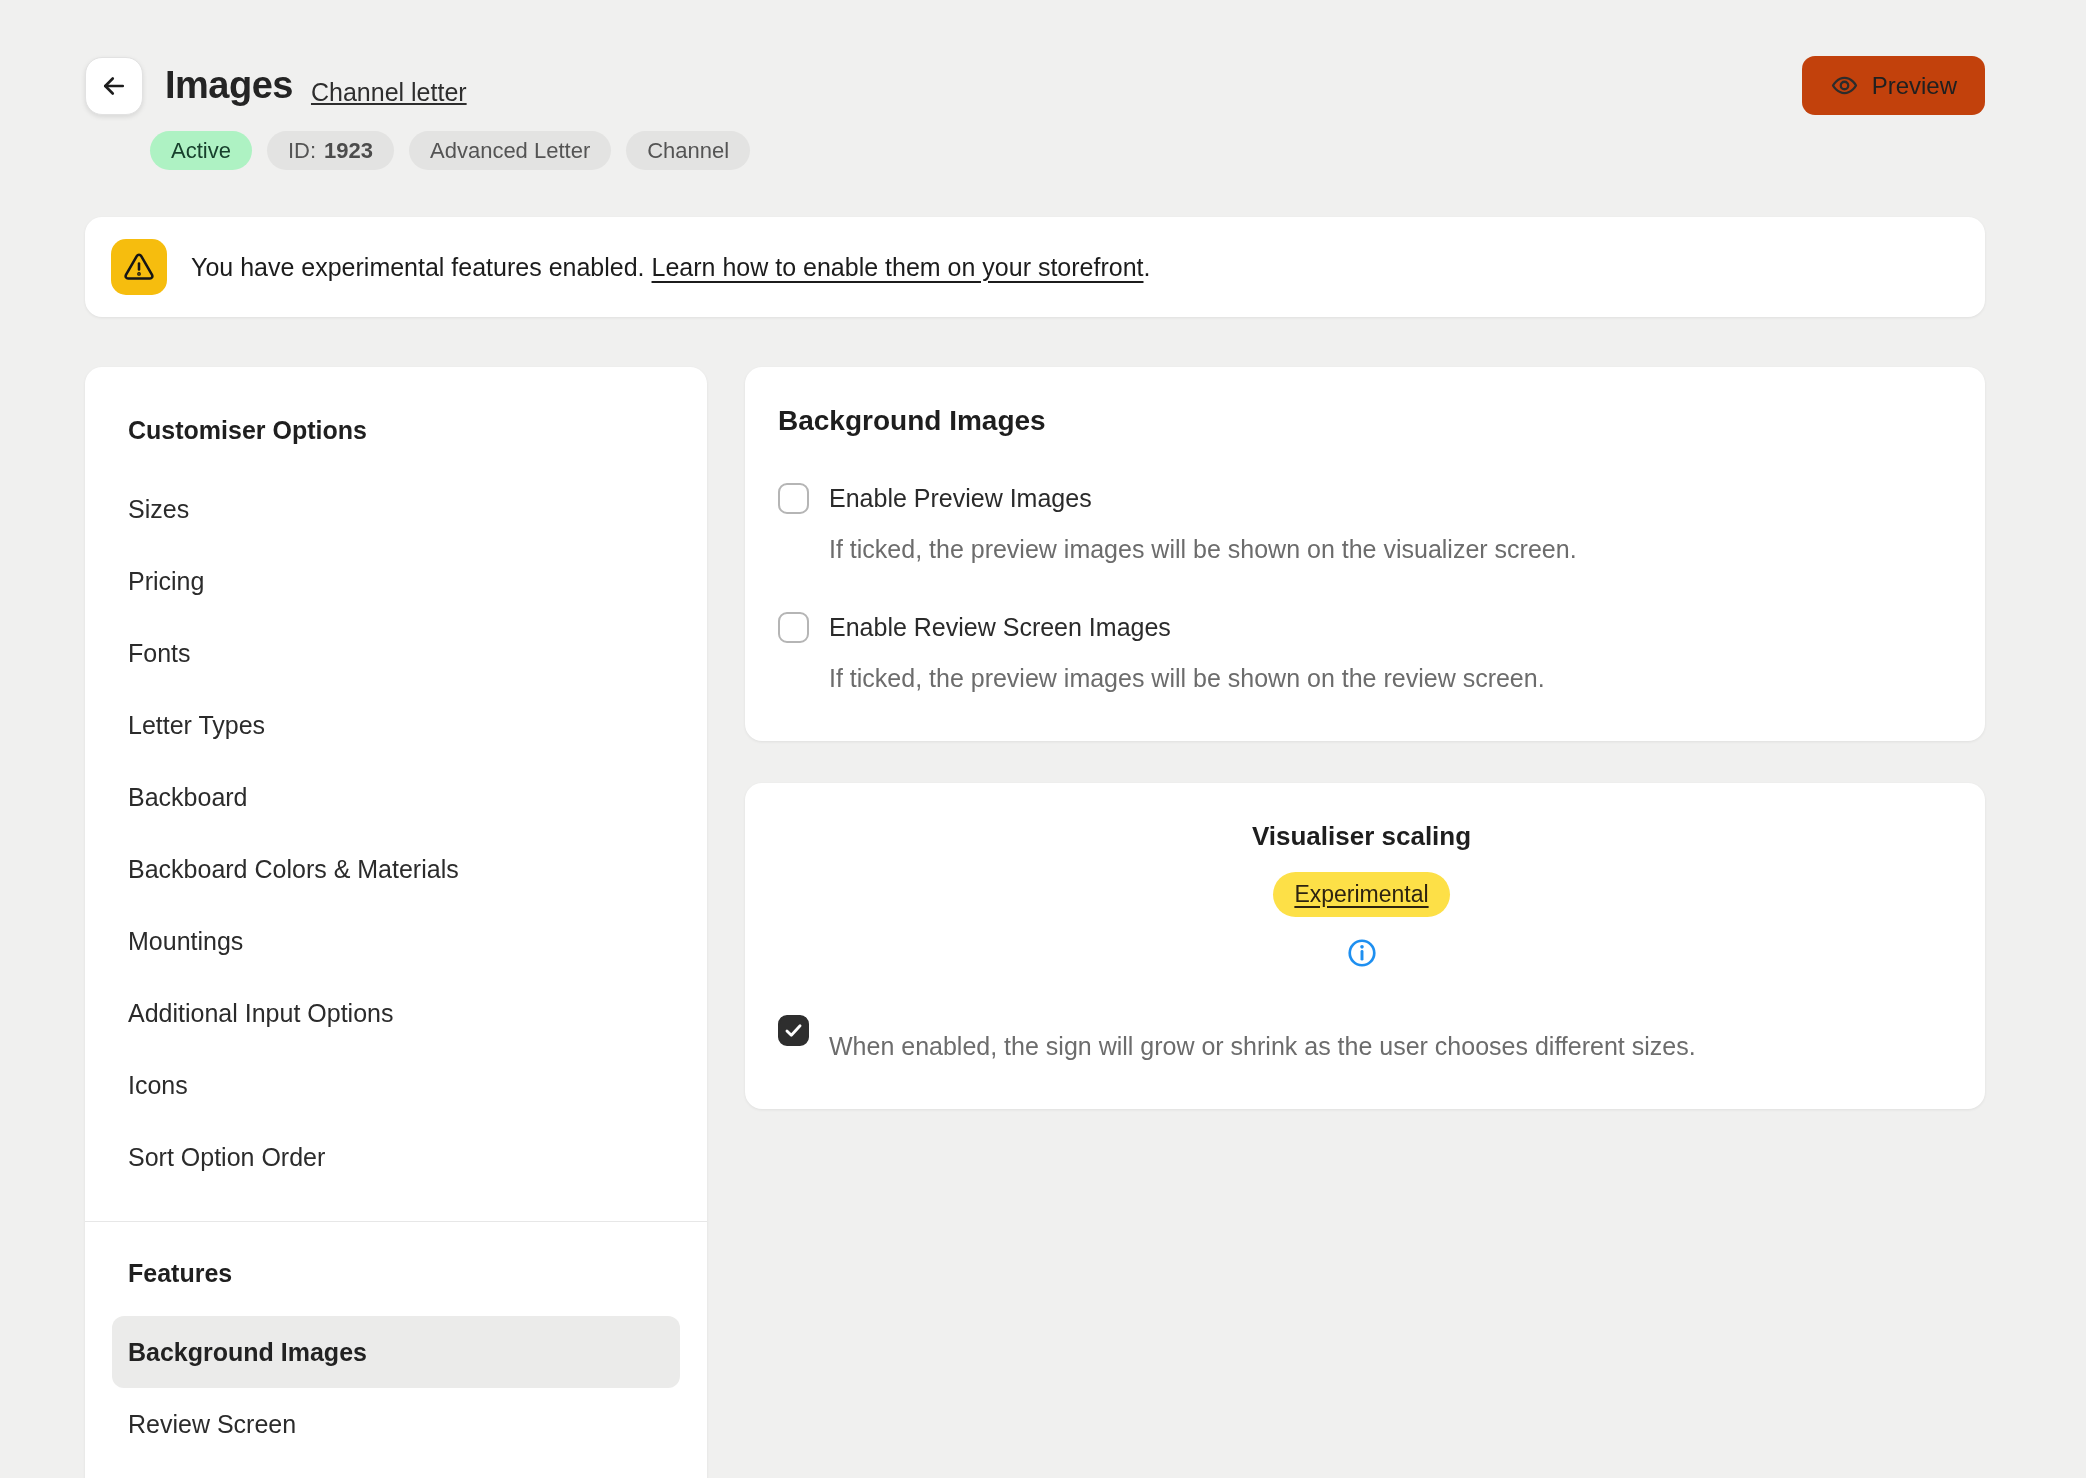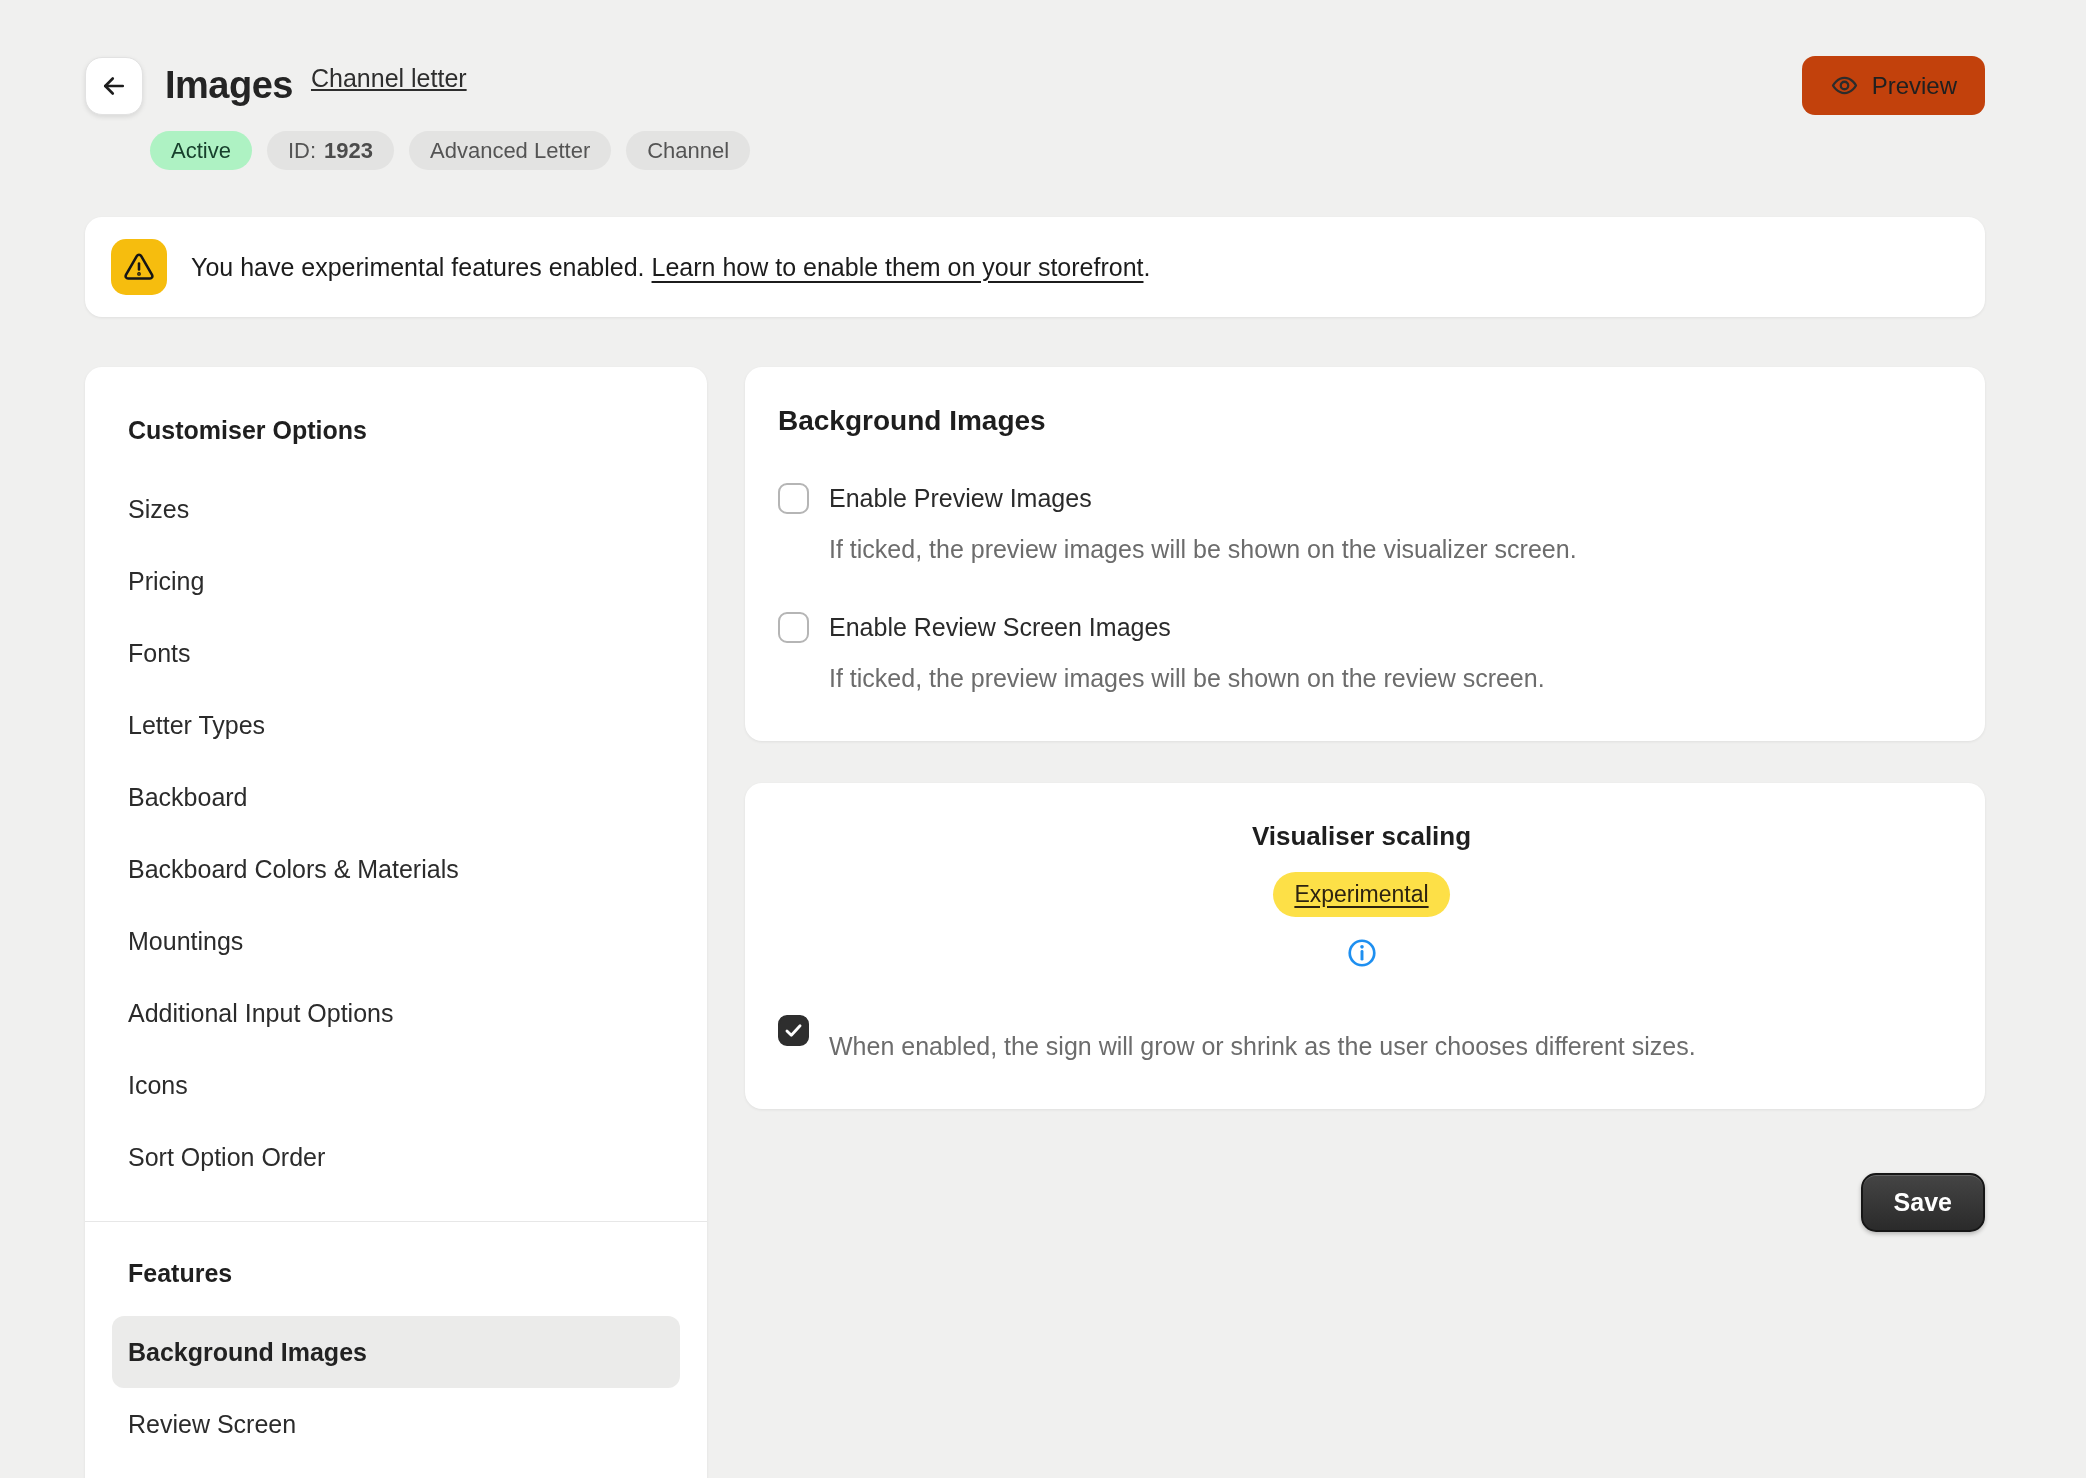--- a/index.html
+++ b/index.html
@@ -22,21 +22,21 @@
   .header-left { display: flex; align-items: center; gap: 22px; }
   .back-btn {
     width: 58px; height: 58px;
     background: #ffffff;
     border: 1px solid #e2e2e2;
     border-radius: 17px;
     display: flex; align-items: center; justify-content: center;
     box-shadow: 0 2px 5px rgba(0,0,0,0.10);
     cursor: pointer;
   }
-  .title-group { display: flex; align-items: flex-start; gap: 18px; }
+  .title-group { display: flex; align-items: flex-end; gap: 18px; }
   .page-title { font-size: 38px; font-weight: 800; color: #242424; letter-spacing: -0.5px; }
   .page-subtitle { font-size: 25px; font-weight: 400; color: #2e2e2e; text-decoration: underline; }
 
   .preview-btn {
     display: flex; align-items: center; gap: 13px;
     background: #c2410c;
     border: none;
     border-radius: 13px;
     padding: 15px 28px;
     font-size: 24px; font-weight: 500; color: #202020;
@@ -277,19 +277,16 @@
                 <polyline points="4.5 12.5 9.5 17.5 19.5 6.5"></polyline>
               </svg>
             </span>
           </div>
           <div>
             <div class="option-desc">When enabled, the sign will grow or shrink as the user chooses different sizes.</div>
           </div>
         </div>
       </div>
 
-      <div class="save-row">
-        <button class="save-btn">Save</button>
-      </div>
 
     </div>
   </div>
 </div>
 
 </body></html>

